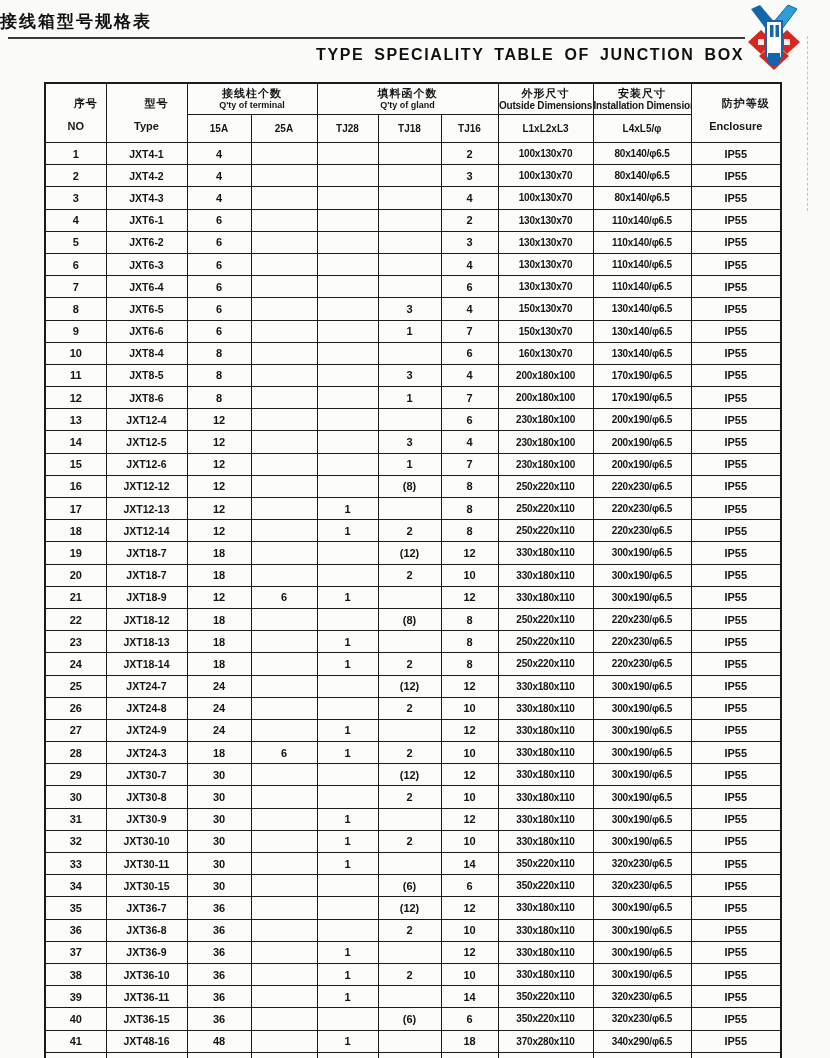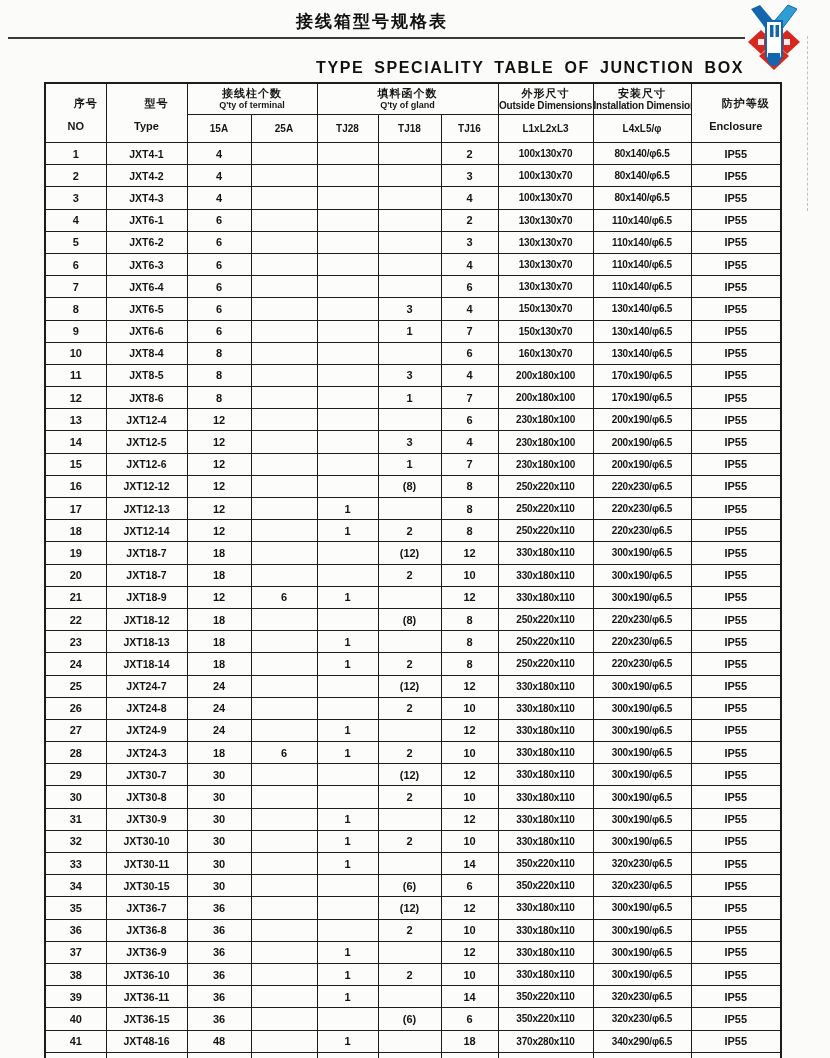--- a/index.html
+++ b/index.html
@@ -7,33 +7,33 @@
     width:830px;height:1058px;
     background:#fbfbf9;
     font-family:"Liberation Sans", sans-serif;
     color:#161616;
     position:relative;
     overflow:hidden;
   }
   .title-cn{
     padding-top:10px;
     margin-right:86px;
-    text-align:center;
+    text-align:left;
     font-size:17px;
     font-weight:bold;
     letter-spacing:2px;
     color:#111;
   }
   .rule{
     margin:4px 0 0 8px;
     width:737px;
     border-top:2px solid #3a3a3a;
   }
   .title-en{
-    margin-top:20px;
+    margin-top:7px;
     margin-right:86px;
     text-align:right;
     font-size:16px;
     font-weight:bold;
     letter-spacing:1.6px;
     word-spacing:4px;
     color:#111;
   }
   .logo{
     position:absolute;

